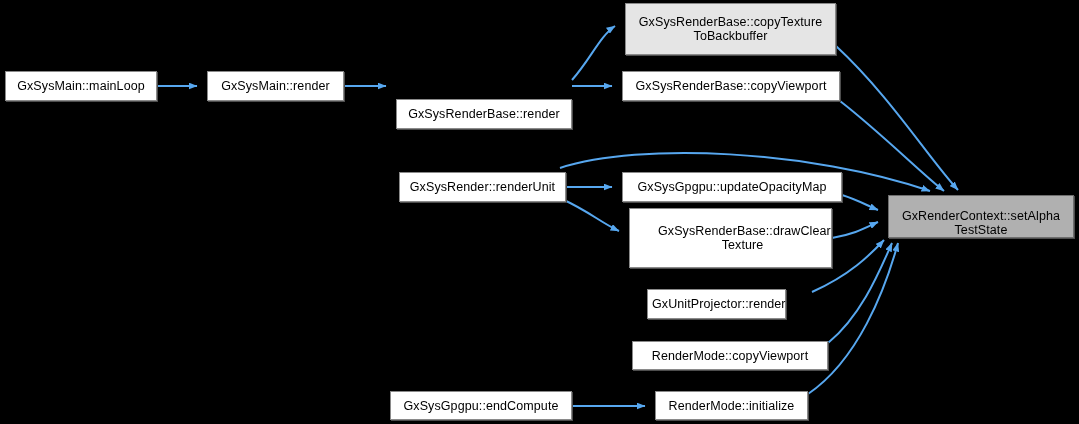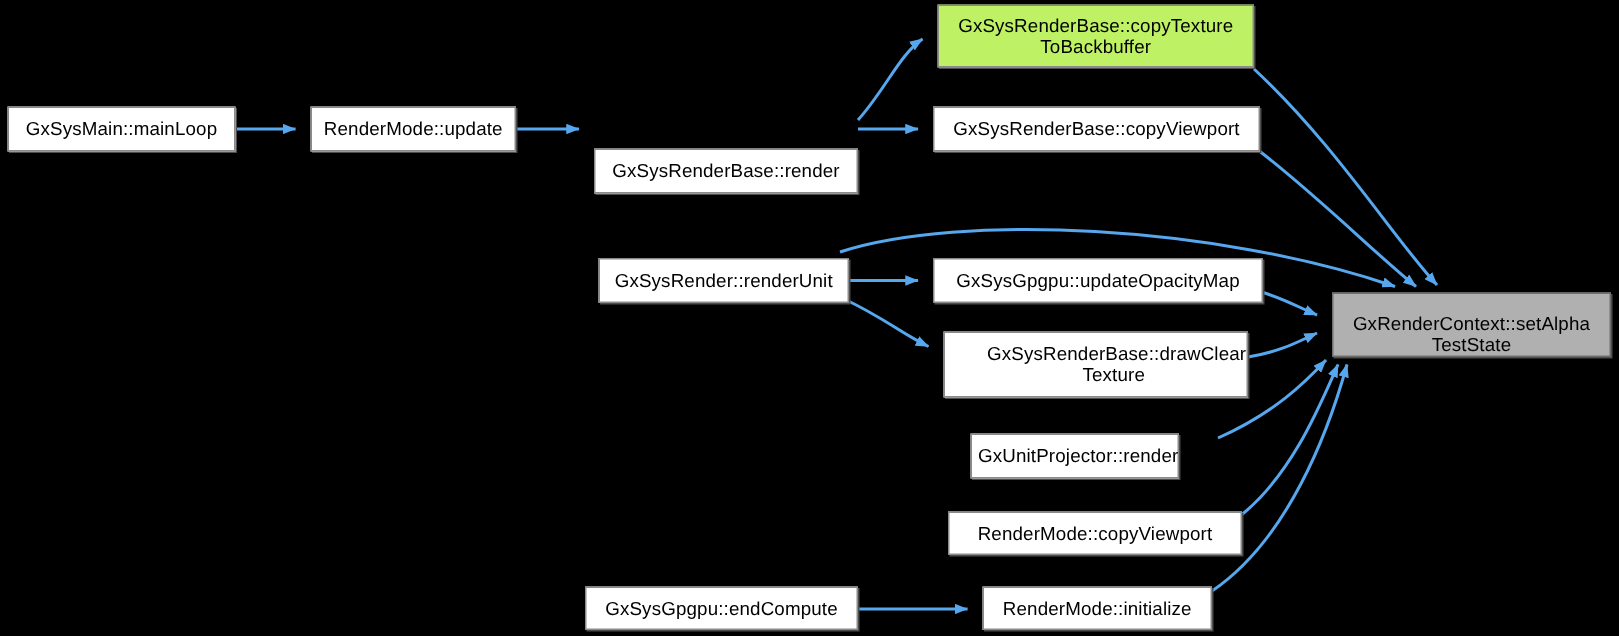--- a/index.html
+++ b/index.html
@@ -75,39 +75,39 @@
         <path d="M572,406 L645,406" fill="none" stroke="#57a7ef" stroke-width="2" marker-end="url(#arrowhead)"></path>
         <path d="M808,394 C858,360 885,290 898,243" fill="none" stroke="#57a7ef" stroke-width="2" marker-end="url(#arrowhead)"></path>
       </g>
   </svg>
 
   <div id="nodes-layer">
       <div class="node-box" style="left: 5px; top: 71px; width: 152px; height: 30px; background: rgb(255, 255, 255); border-color: rgb(138, 138, 138);">
         <span class="node-label">GxSysMain::mainLoop</span>
       </div>
       <div class="node-box" style="left: 207px; top: 71px; width: 137px; height: 30px; background: rgb(255, 255, 255); border-color: rgb(138, 138, 138);">
-        <span class="node-label">RenderMode::update</span>
+        <span class="node-label">GxSysMain::render</span>
       </div>
       <div class="node-box" style="left: 396px; top: 71px; width: 176px; height: 30px; background: rgb(255, 255, 255); border-color: rgb(138, 138, 138); margin-top: 28px;">
         <span class="node-label">GxSysRenderBase::render</span>
       </div>
-      <div class="node-box" style="left: 625px; top: 3px; width: 211px; height: 42px; background: #bef264; border-color: rgb(138, 138, 138);">
+      <div class="node-box" style="left: 625px; top: 3px; width: 211px; height: 52px; background: #e5e5e5; border-color: rgb(138, 138, 138);">
         <span class="node-label">GxSysRenderBase::copyTexture
 ToBackbuffer</span>
       </div>
       <div class="node-box" style="left: 622px; top: 71px; width: 218px; height: 30px; background: rgb(255, 255, 255); border-color: rgb(138, 138, 138);">
         <span class="node-label">GxSysRenderBase::copyViewport</span>
       </div>
       <div class="node-box" style="left: 399px; top: 172px; width: 167px; height: 30px; background: rgb(255, 255, 255); border-color: rgb(138, 138, 138);">
         <span class="node-label">GxSysRender::renderUnit</span>
       </div>
       <div class="node-box" style="left: 622px; top: 172px; width: 220px; height: 30px; background: rgb(255, 255, 255); border-color: rgb(138, 138, 138);">
         <span class="node-label">GxSysGpgpu::updateOpacityMap</span>
       </div>
-      <div class="node-box" style="left: 629px; top: 221px; width: 203px; height: 44px; background: rgb(255, 255, 255); border-color: rgb(138, 138, 138); padding-left: 28px;">
+      <div class="node-box" style="left: 629px; top: 208px; width: 203px; height: 60px; background: rgb(255, 255, 255); border-color: rgb(138, 138, 138); padding-left: 28px;">
         <span class="node-label">GxSysRenderBase::drawClear
 Texture</span>
       </div>
       <div class="node-box" style="left: 647px; top: 289px; width: 139px; height: 30px; background: rgb(255, 255, 255); border-color: rgb(138, 138, 138);">
         <span class="node-label">GxUnitProjector::render</span>
       </div>
       <div class="node-box" style="left: 632px; top: 341px; width: 196px; height: 29px; background: rgb(255, 255, 255); border-color: rgb(138, 138, 138);">
         <span class="node-label">RenderMode::copyViewport</span>
       </div>
       <div class="node-box" style="left: 390px; top: 391px; width: 182px; height: 29px; background: rgb(255, 255, 255); border-color: rgb(138, 138, 138);">

